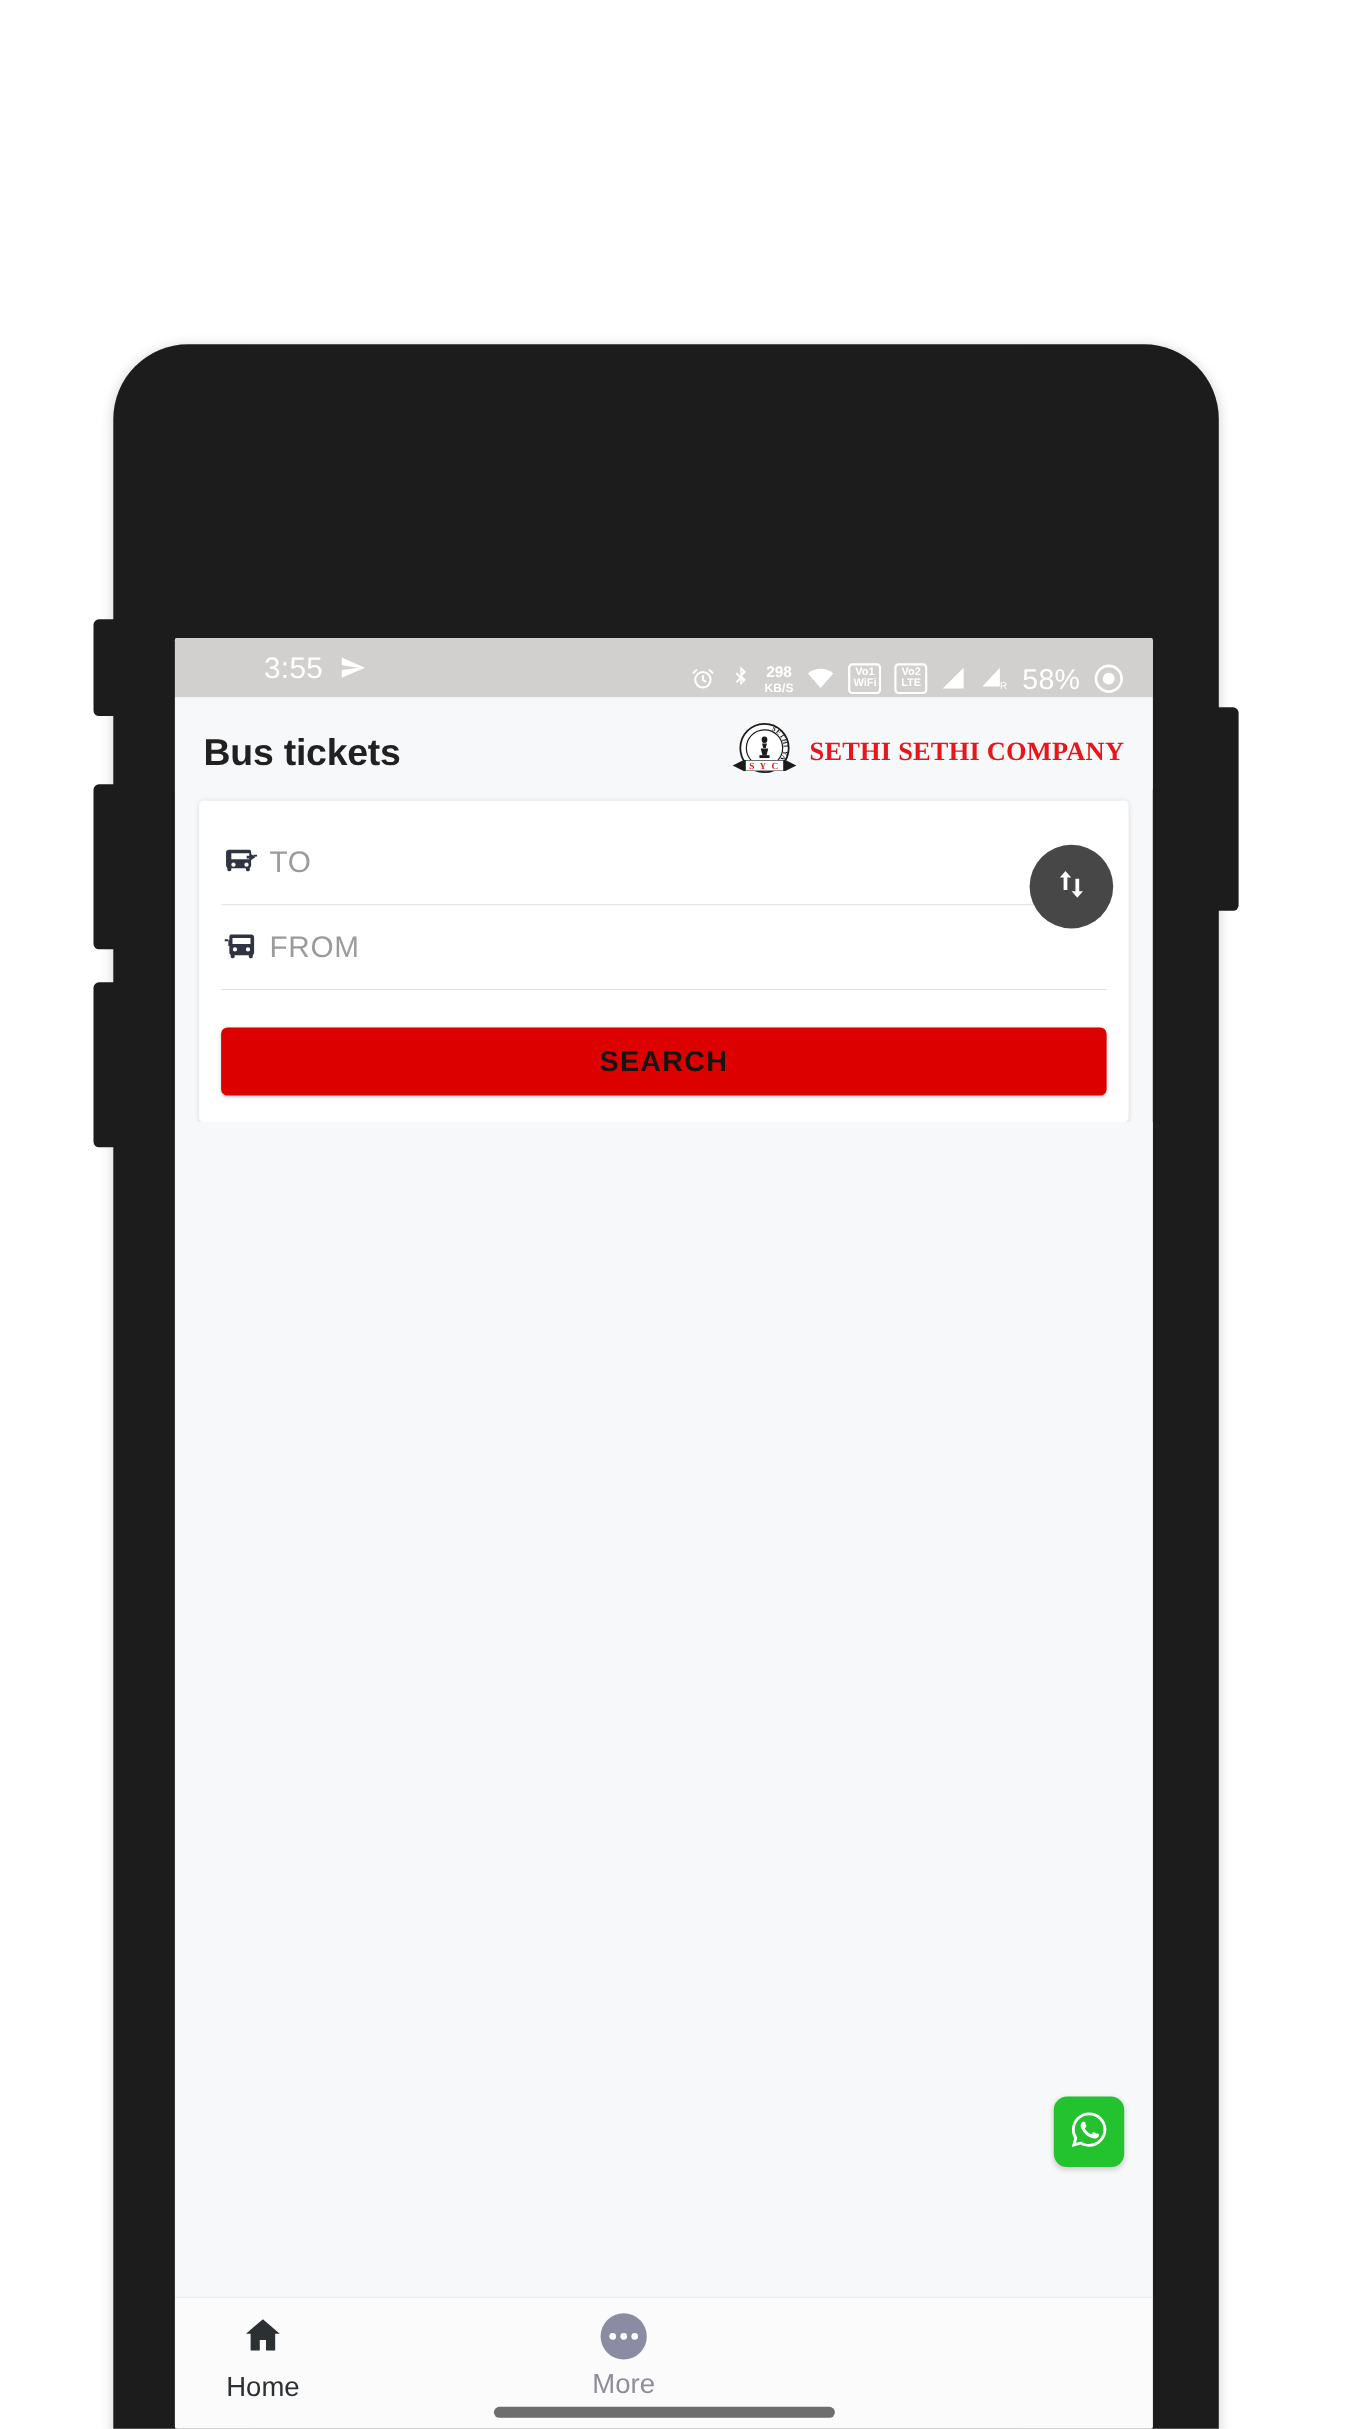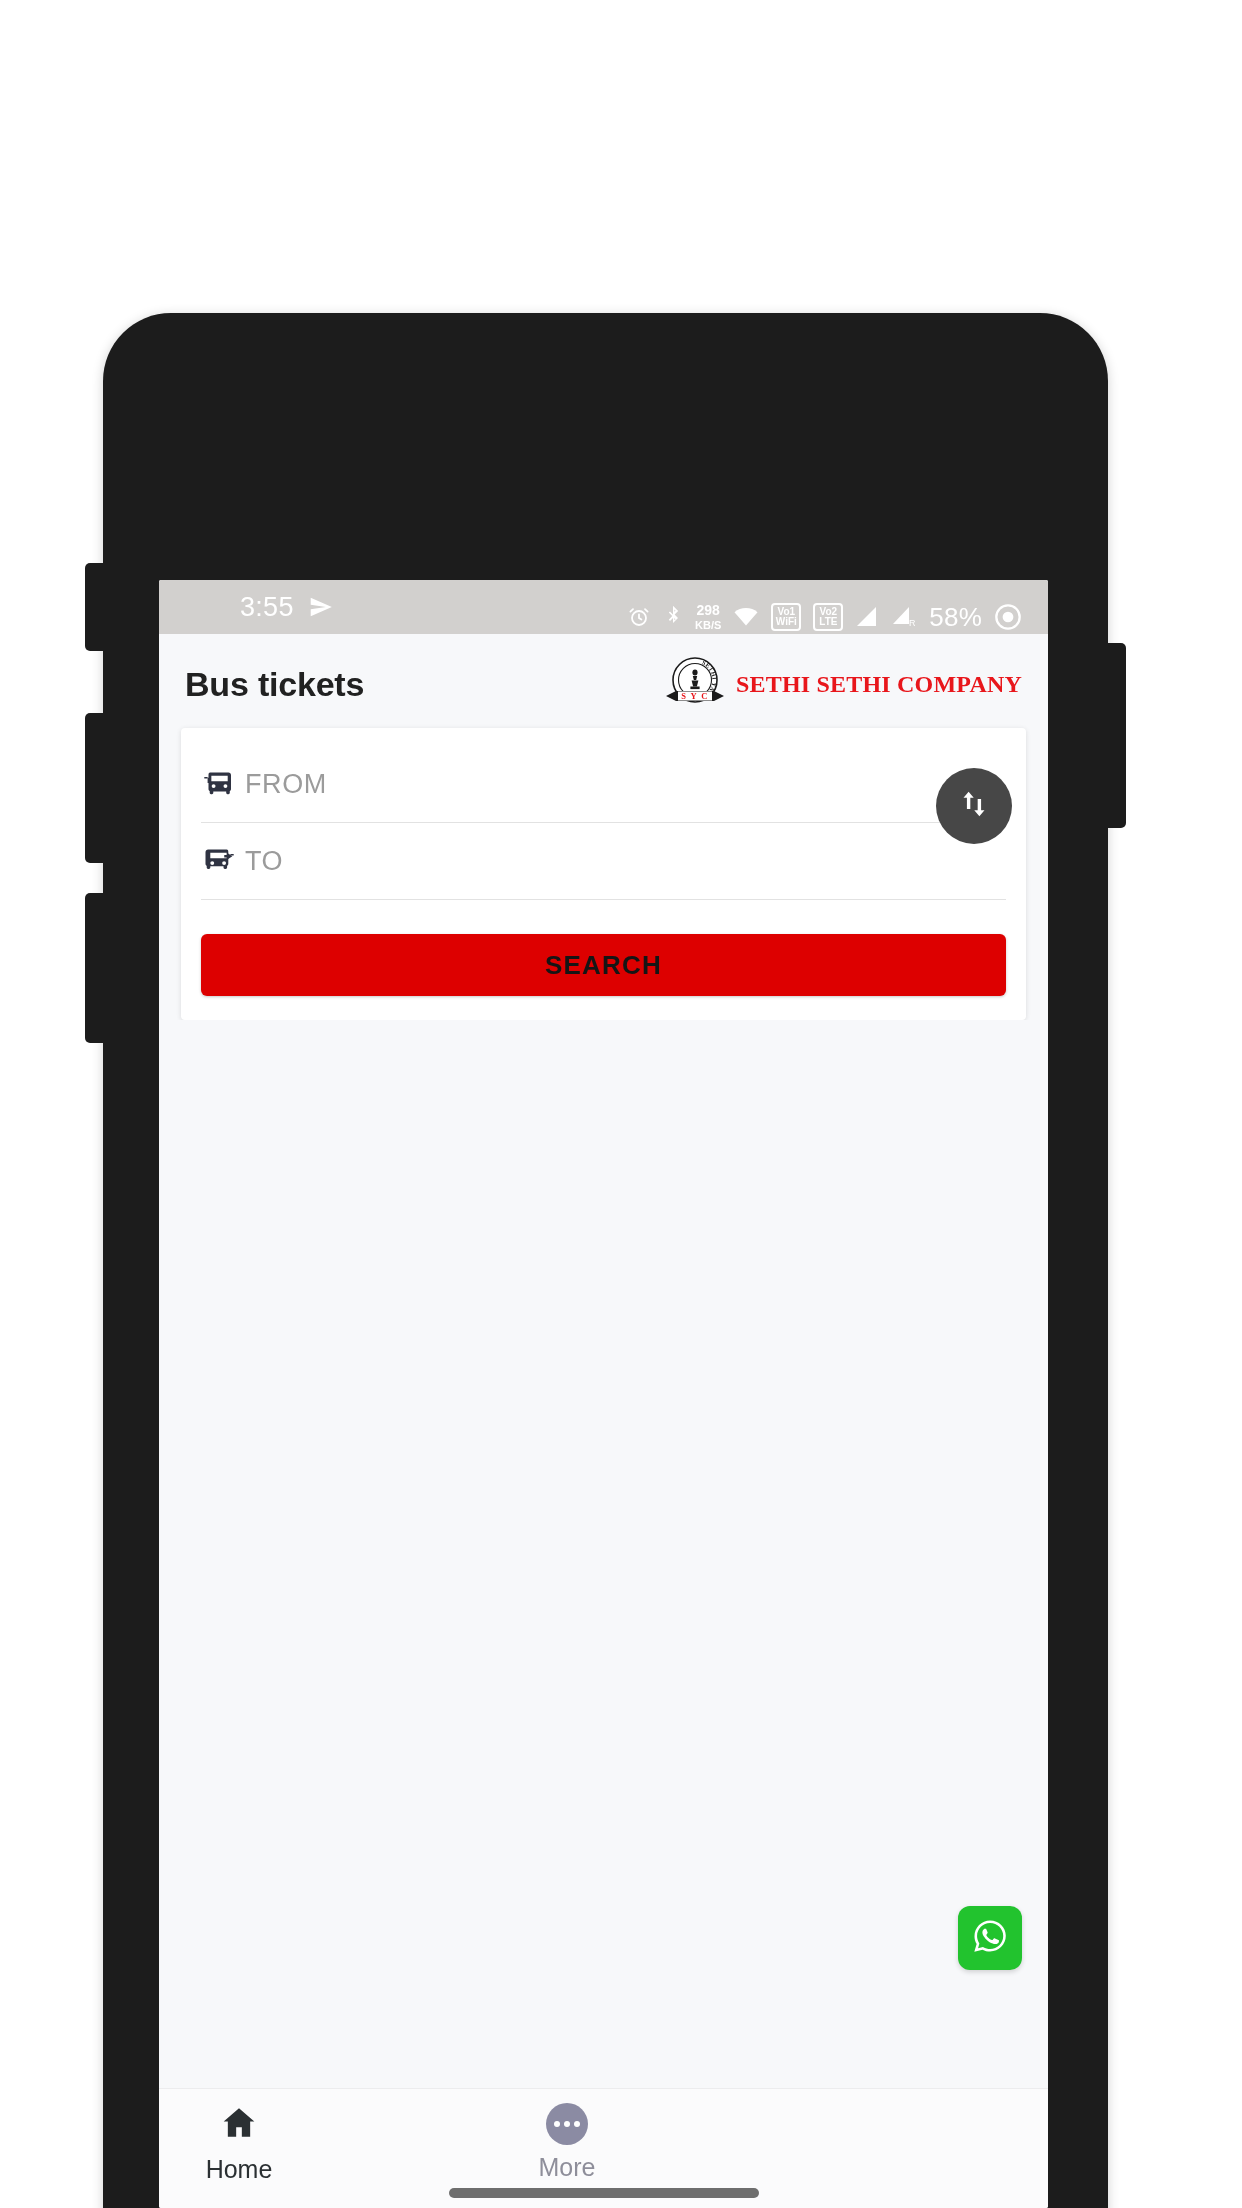--- a/index.html
+++ b/index.html
@@ -412,36 +412,36 @@
             <svg width="34" height="34" viewBox="0 0 24 24">
               <path fill="#ffffff" d="M8.2 3.4l3.6 4.2H9.4v8H7v-8H4.6L8.2 3.4z"></path>
               <path fill="#ffffff" d="M15.8 20.6l-3.6-4.2h2.4v-8H17v8h2.4l-3.6 4.2z"></path>
             </svg>
           </span>
         </div>
 
         <div class="field-row">
           <span class="field-icon">
             <svg width="36" height="36" viewBox="0 0 24 24">
-              <path fill="#2f3342" d="M2.2 5.2l3.1 2.1H4.4v1.1H2.2V7.3h3.1L2.2 5.2z"></path>
-              <path fill="#2f3342" d="M6.1 4.4h12.2c1 0 1.7.8 1.7 1.7v9.2c0 .6-.3 1.1-.8 1.4v1.2c0 .5-.4.9-.9.9h-.6c-.5 0-.9-.4-.9-.9v-.9H8.2v.9c0 .5-.4.9-.9.9h-.6c-.5 0-.9-.4-.9-.9v-1.2c-.5-.3-.8-.8-.8-1.4v-4H4.4V7.9h.6V6.1c0-.9.2-1.7 1.1-1.7zm.8 2.1v3.6h10.9V6.5H6.9zm1.5 5.6a1.3 1.3 0 100 2.6 1.3 1.3 0 000-2.6zm7.9 0a1.3 1.3 0 100 2.6 1.3 1.3 0 000-2.6z"></path>
-            </svg>
-          </span>
-          <span class="field-text">FROM</span>
+              <path fill="#2f3342" d="M21.8 5.2l-3.1 2.1h.9v1.1h2.2V7.3h-3.1l3.1-2.1z" transform="translate(0,0)"></path>
+              <path fill="#2f3342" d="M5.7 4.4h11.4c.9 0 1.1.8 1.1 1.7v1.8h.6v1.9h-.6v4c0 .6-.3 1.1-.8 1.4v1.2c0 .5-.4.9-.9.9h-.6c-.5 0-.9-.4-.9-.9v-.9H6.2v.9c0 .5-.4.9-.9.9h-.6c-.5 0-.9-.4-.9-.9v-1.2c-.5-.3-.8-.8-.8-1.4V6.1c0-.9.8-1.7 1.7-1.7zm.5 2.1v3.6h10.9V6.5H6.2zm1.3 5.6a1.3 1.3 0 100 2.6 1.3 1.3 0 000-2.6zm7.9 0a1.3 1.3 0 100 2.6 1.3 1.3 0 000-2.6z"></path>
+              <path fill="#2f3342" d="M17.6 6.6l3.3 2.2-3.3 2.2V9.6h-2.1V8h2.1V6.6z"></path>
+            </svg>
+          </span>
+          <span class="field-text">TO</span>
         </div>
 
         <div class="field-row">
           <span class="field-icon">
             <svg width="36" height="36" viewBox="0 0 24 24">
-              <path fill="#2f3342" d="M21.8 5.2l-3.1 2.1h.9v1.1h2.2V7.3h-3.1l3.1-2.1z" transform="translate(0,0)"></path>
-              <path fill="#2f3342" d="M5.7 4.4h11.4c.9 0 1.1.8 1.1 1.7v1.8h.6v1.9h-.6v4c0 .6-.3 1.1-.8 1.4v1.2c0 .5-.4.9-.9.9h-.6c-.5 0-.9-.4-.9-.9v-.9H6.2v.9c0 .5-.4.9-.9.9h-.6c-.5 0-.9-.4-.9-.9v-1.2c-.5-.3-.8-.8-.8-1.4V6.1c0-.9.8-1.7 1.7-1.7zm.5 2.1v3.6h10.9V6.5H6.2zm1.3 5.6a1.3 1.3 0 100 2.6 1.3 1.3 0 000-2.6zm7.9 0a1.3 1.3 0 100 2.6 1.3 1.3 0 000-2.6z"></path>
-              <path fill="#2f3342" d="M17.6 6.6l3.3 2.2-3.3 2.2V9.6h-2.1V8h2.1V6.6z"></path>
-            </svg>
-          </span>
-          <span class="field-text">TO</span>
+              <path fill="#2f3342" d="M2.2 5.2l3.1 2.1H4.4v1.1H2.2V7.3h3.1L2.2 5.2z"></path>
+              <path fill="#2f3342" d="M6.1 4.4h12.2c1 0 1.7.8 1.7 1.7v9.2c0 .6-.3 1.1-.8 1.4v1.2c0 .5-.4.9-.9.9h-.6c-.5 0-.9-.4-.9-.9v-.9H8.2v.9c0 .5-.4.9-.9.9h-.6c-.5 0-.9-.4-.9-.9v-1.2c-.5-.3-.8-.8-.8-1.4v-4H4.4V7.9h.6V6.1c0-.9.2-1.7 1.1-1.7zm.8 2.1v3.6h10.9V6.5H6.9zm1.5 5.6a1.3 1.3 0 100 2.6 1.3 1.3 0 000-2.6zm7.9 0a1.3 1.3 0 100 2.6 1.3 1.3 0 000-2.6z"></path>
+            </svg>
+          </span>
+          <span class="field-text">FROM</span>
         </div>
 
 
         <div class="search-btn">
           <span class="search-btn-label">SEARCH</span>
         </div>
       </div>
 
       <div class="body-fill">
         <div class="wa-fab">

